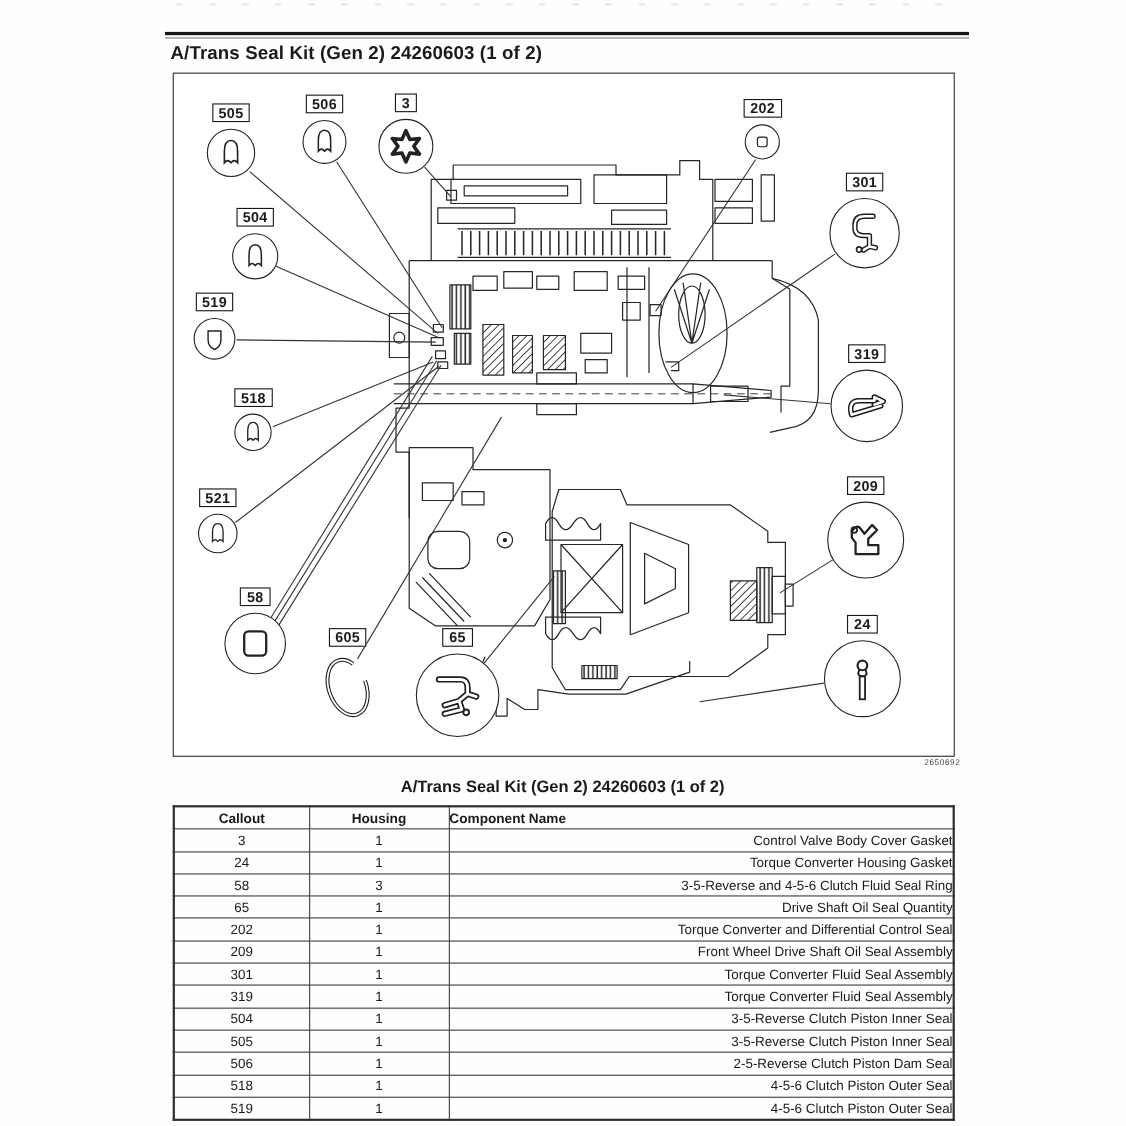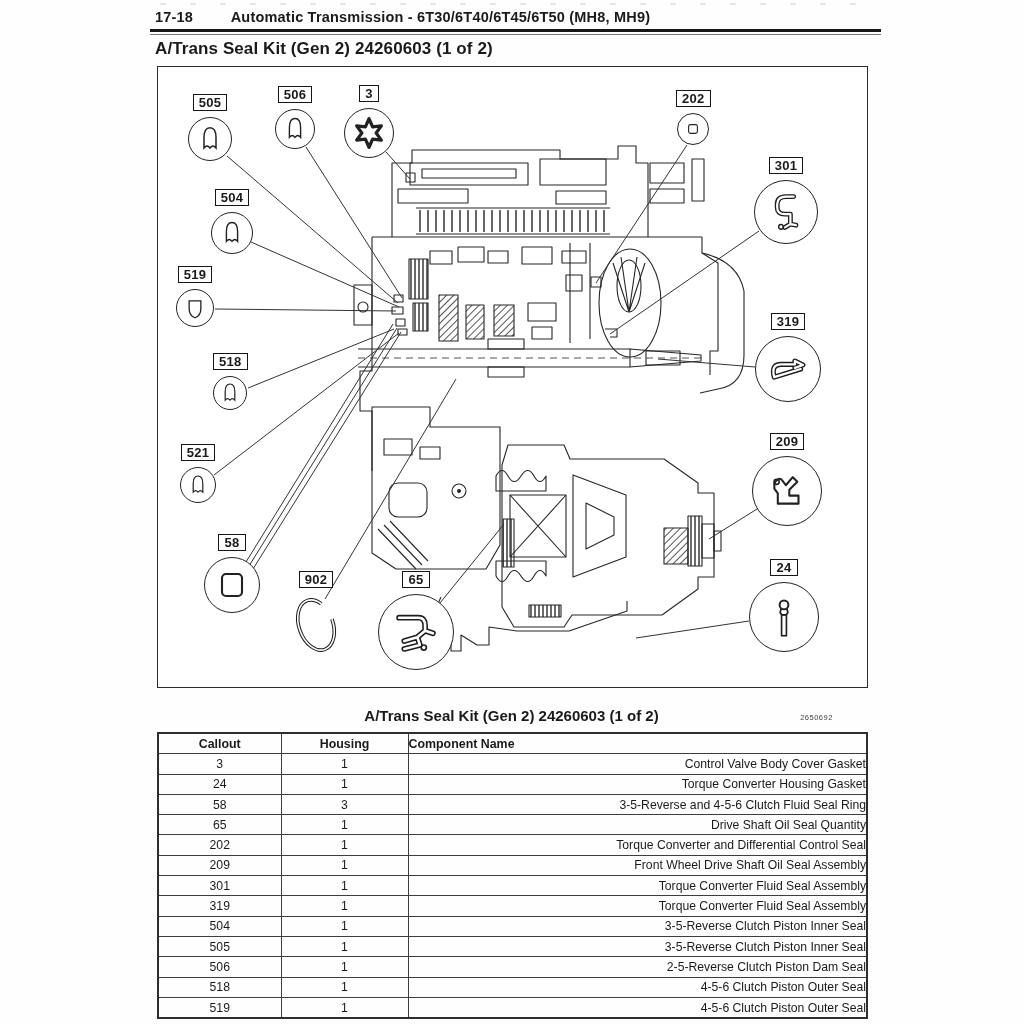--- a/index.html
+++ b/index.html
@@ -13,21 +13,21 @@
   
   .running-head{position:absolute;left:155px;top:9px;width:726px;font-size:14.5px;font-weight:600;letter-spacing:.2px;white-space:nowrap;}
   .running-head .pgnum{display:inline-block;width:72px;}
   .head-rule-a{position:absolute;left:150px;top:29px;width:731px;height:3px;background:#161616;}
   .head-rule-b{position:absolute;left:150px;top:34px;width:731px;height:1px;background:#777;}
   .scan-specks{position:absolute;left:160px;top:3px;width:700px;height:2px;background:repeating-linear-gradient(90deg,#bbb 0 6px,transparent 6px 30px);opacity:.35;}
   .doc-title{position:absolute;left:155px;top:39px;font-size:17px;font-weight:700;letter-spacing:.1px;}
   
   .figure-box{position:absolute;left:157px;top:66px;width:709px;height:620px;border:1.6px solid #2b2b2b;background:#fff;}
   .figure-box svg.diagram{position:absolute;left:0;top:0;}
-  .figure-number{position:absolute;left:781px;top:688px;width:71px;text-align:center;font-size:7.5px;color:#454545;letter-spacing:.5px;margin-top:25px;}
+  .figure-number{position:absolute;left:802px;top:688px;width:71px;text-align:right;font-size:7.5px;color:#454545;letter-spacing:.5px;}
   
   .callout{position:absolute;display:flex;flex-direction:column;align-items:center;z-index:5;}
   .co-box{background:#fff;border:1.6px solid #161616;font-size:13px;font-weight:700;line-height:15px;height:15px;padding:0 5px;letter-spacing:.3px;margin-bottom:6px;white-space:nowrap;}
   .co-circle{background:#fff;border:1.6px solid #222;border-radius:50%;display:flex;align-items:center;justify-content:center;box-sizing:border-box;}
   .co-ring{background:transparent;display:flex;align-items:center;justify-content:center;}
   .to{stroke:#1d1d1d;stroke-width:4.4;fill:none;stroke-linecap:round;stroke-linejoin:round;}
   .ti{stroke:#fff;stroke-width:2;fill:none;stroke-linecap:round;stroke-linejoin:round;}
   .oln{stroke:#222;fill:none;}
   
   .table-title{position:absolute;left:157px;top:707px;width:709px;text-align:center;font-size:15px;font-weight:700;}
@@ -82,24 +82,20 @@
       <path class="oln" stroke-width="1.6" d="M -2.5,-8 L -3.5,-4 L -2,-2 H 2 L 3.5,-4 L 2.5,-8"></path>
       <rect class="oln" stroke-width="1.5" x="-2.2" y="-2" width="4.4" height="19"></rect>
     </symbol>
   </defs>
 </svg>
 
 <div class="page">
 
   <div class="scan-specks"></div>
 
-  <div class="running-head">
-    <span class="pgnum">17-18</span>
-    <span>Automatic Transmission - 6T30/6T40/6T45/6T50 (MH8, MH9)</span>
-  </div>
   <div class="head-rule-a"></div>
   <div class="head-rule-b"></div>
 
   <div class="doc-title">A/Trans Seal Kit (Gen 2) 24260603 (1 of 2)</div>
 
   <div class="figure-box">
 
     <svg class="diagram" width="709" height="620" viewBox="0 0 709 620">
       <defs>
         <pattern id="hd" width="5" height="5" patternUnits="userSpaceOnUse" patternTransform="rotate(45)">
@@ -300,21 +296,21 @@
     </div>
     <div class="callout" style="left:46px;top:467px;">
       <div class="co-box">58</div>
       <div class="co-circle" style="width:56px;height:56px;">
           <svg width="40" height="40">
             <use href="#g-sq-big"></use>
           </svg>
         </div>
     </div>
     <div class="callout" style="left:136px;top:504px;">
-      <div class="co-box">902</div>
+      <div class="co-box">605</div>
       <div class="co-ring">
         <svg width="44" height="62" viewBox="0 0 44 62">
           <ellipse cx="22" cy="31" rx="17" ry="26" fill="none" stroke="#1d1d1d" stroke-width="3.6" pathLength="100" stroke-dasharray="86 14" transform="rotate(-20 22 31)"></ellipse>
           <ellipse cx="22" cy="31" rx="17" ry="26" fill="none" stroke="#fff" stroke-width="1.6" pathLength="100" stroke-dasharray="86 14" transform="rotate(-20 22 31)"></ellipse>
         </svg>
       </div>
     </div>
     <div class="callout" style="left:220px;top:504px;">
       <div class="co-box">65</div>
       <div class="co-circle" style="width:76px;height:76px;">

